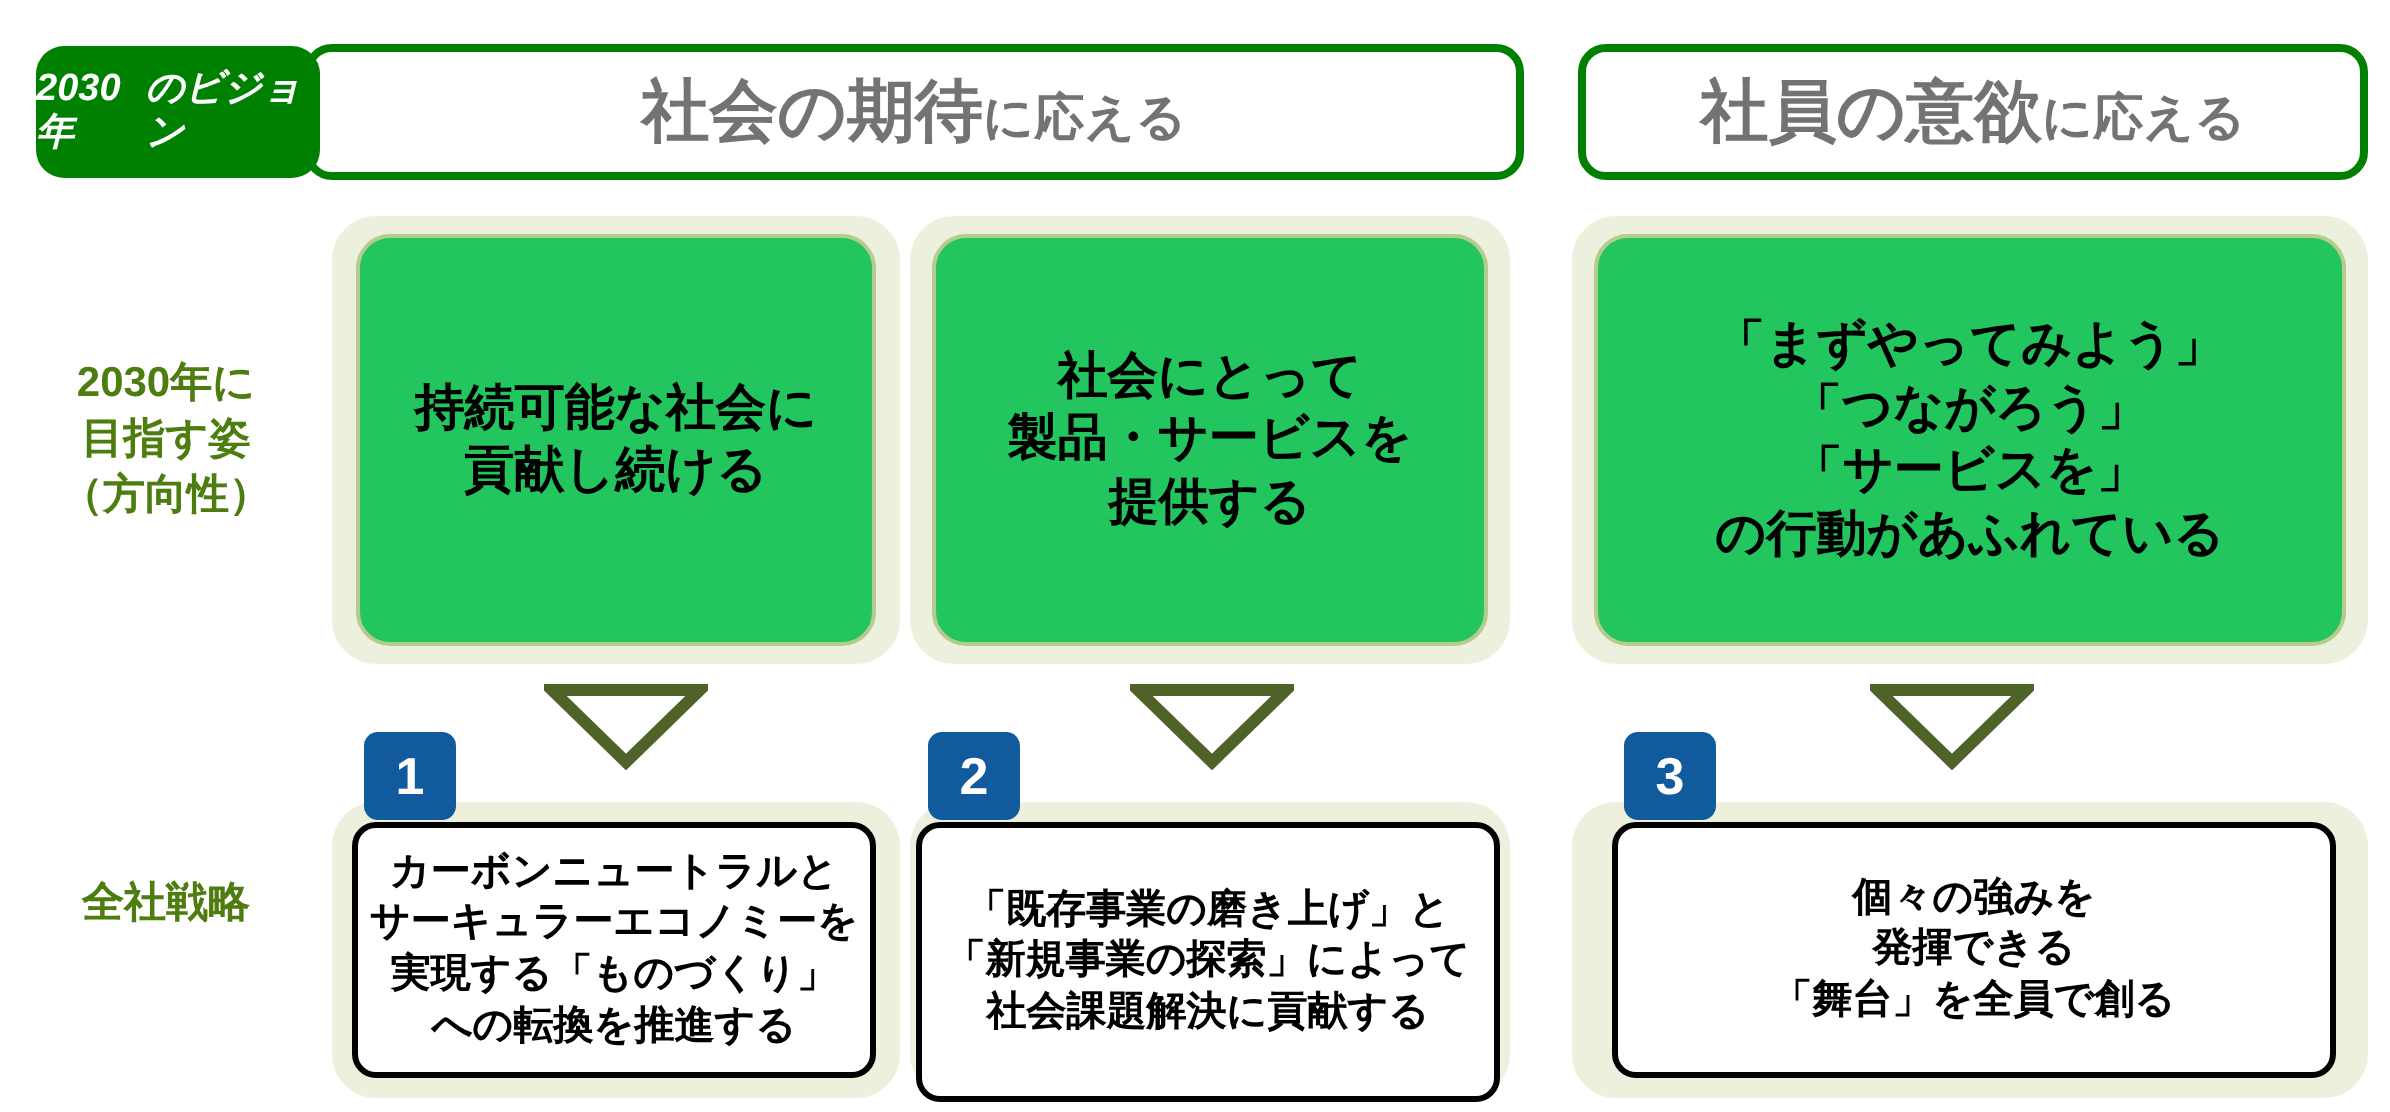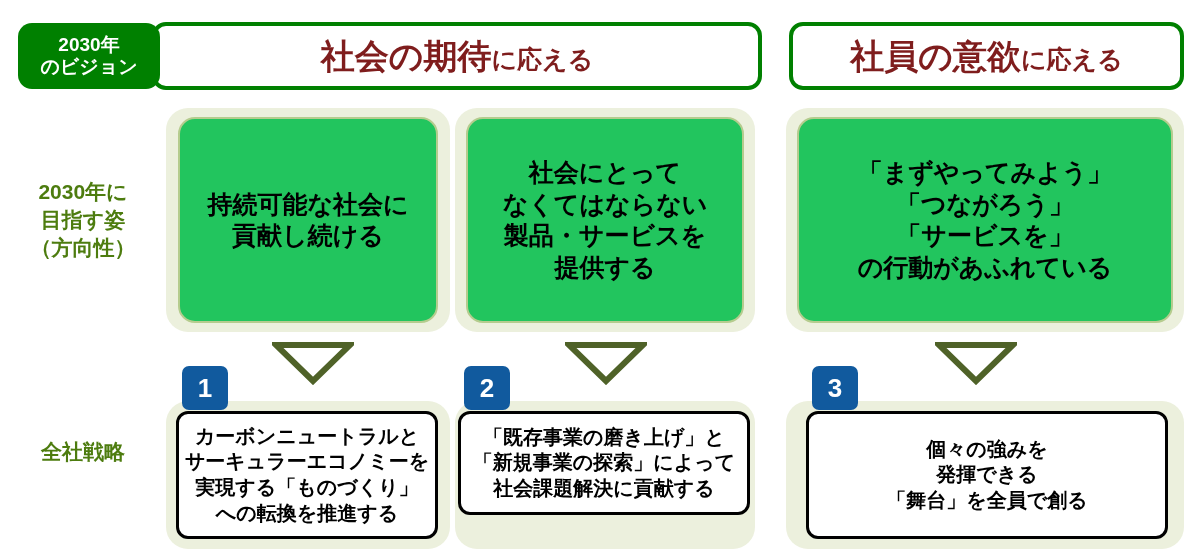--- a/index.html
+++ b/index.html
@@ -30,21 +30,21 @@
     background: #ffffff;
     border: 4px solid #008000;
     border-radius: 14px;
     display: flex;
     align-items: center;
     justify-content: center;
   }
   .header-text {
     white-space: nowrap;
     font-weight: bold;
-    color: #7f1d1d;
+    color: #737373;
     letter-spacing: 0px;
     line-height: 1;
   }
   .header-text .big {
     font-size: 34px;
     font-weight: bold;
   }
   .header-text .small {
     font-size: 25px;
     font-weight: bold;
@@ -52,24 +52,25 @@
 
   
   .vision-tag {
     background: #008000;
     border-radius: 14px;
     color: #ffffff;
     font-weight: bold;
     font-size: 19px;
     line-height: 1.15;
     display: flex;
-    flex-direction: column;
+    flex-direction: row;
     align-items: center;
     justify-content: center;
     z-index: 5;
+    font-style: italic;
   }
 
   
   .row-label {
     display: flex;
     flex-direction: column;
     align-items: center;
     justify-content: center;
     font-weight: bold;
     font-size: 21px;
@@ -173,21 +174,20 @@
 
   <div class="abs panel" style="left:166px; top:108px; width:284px; height:224px;"></div>
   <div class="abs vision-card" style="left:178px; top:117px; width:260px; height:206px;">
     <span class="line">持続可能な社会に</span>
     <span class="line">貢献し続ける</span>
   </div>
 
   <div class="abs panel" style="left:455px; top:108px; width:300px; height:224px;"></div>
   <div class="abs vision-card" style="left:466px; top:117px; width:278px; height:206px;">
     <span class="line">社会にとって</span>
-    <span class="line">なくてはならない</span>
     <span class="line">製品・サービスを</span>
     <span class="line">提供する</span>
   </div>
 
   <div class="abs panel" style="left:786px; top:108px; width:398px; height:224px;"></div>
   <div class="abs vision-card" style="left:797px; top:117px; width:376px; height:206px;">
     <span class="line">「まずやってみよう」</span>
     <span class="line">「つながろう」</span>
     <span class="line">「サービスを」</span>
     <span class="line">の行動があふれている</span>
@@ -219,21 +219,21 @@
     <span class="line">カーボンニュートラルと</span>
     <span class="line">サーキュラーエコノミーを</span>
     <span class="line">実現する「ものづくり」</span>
     <span class="line">への転換を推進する</span>
   </div>
 
   <div class="abs panel" style="left:455px; top:401px; width:300px; height:148px;"></div>
   <div class="abs num-badge" style="left:464px; top:366px; width:46px; height:44px;">
     <span>2</span>
   </div>
-  <div class="abs strategy-card" style="left:458px; top:411px; width:292px; height:104px;">
+  <div class="abs strategy-card" style="left:458px; top:411px; width:292px; height:140px;">
     <span class="line">「既存事業の磨き上げ」と</span>
     <span class="line">「新規事業の探索」によって</span>
     <span class="line">社会課題解決に貢献する</span>
   </div>
 
   <div class="abs panel" style="left:786px; top:401px; width:398px; height:148px;"></div>
   <div class="abs num-badge" style="left:812px; top:366px; width:46px; height:44px;">
     <span>3</span>
   </div>
   <div class="abs strategy-card" style="left:806px; top:411px; width:362px; height:128px;">

